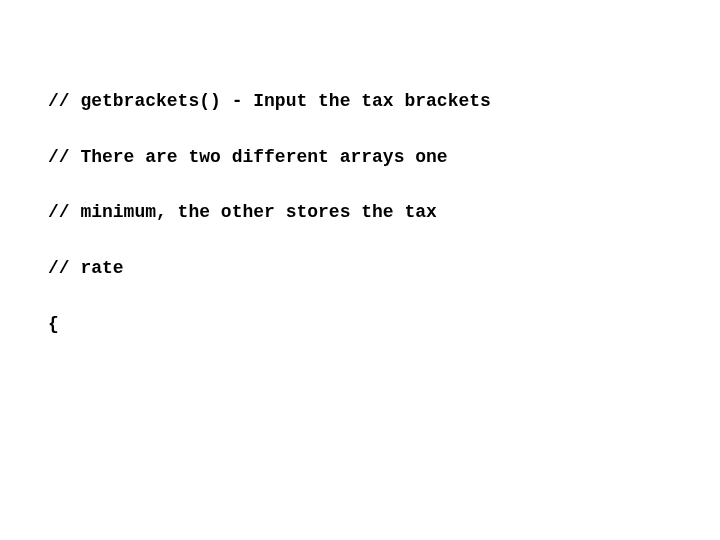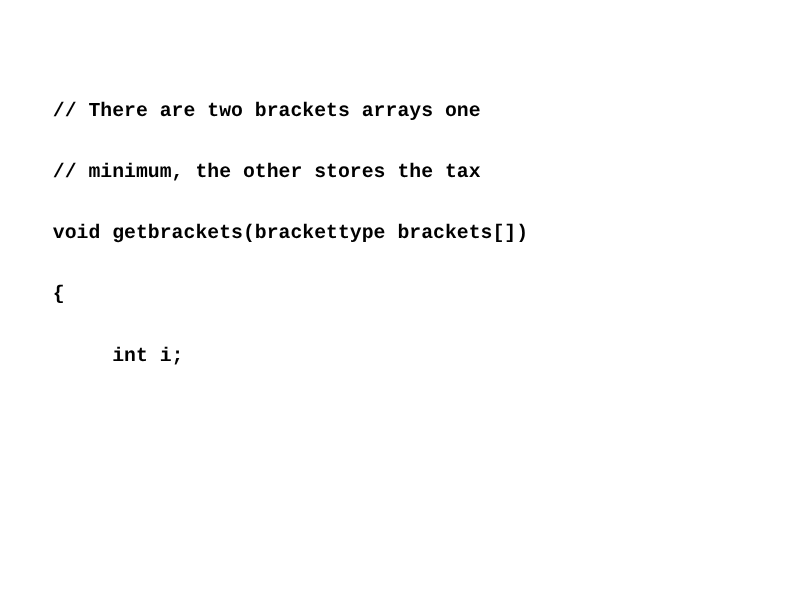--- a/index.html
+++ b/index.html
@@ -16,23 +16,23 @@
   .code-block {
     padding: 60px 48px;
     white-space: pre;
     line-height: 1.55;
   }
 </style>
 </head>
 <body>
 
 <div class="code-block">
-<div>// There are two brackets arrays one</div>
+<div>// getbrackets() - Input the tax brackets</div>
+<div>// There are two different arrays one</div>
 <div>// minimum, the other stores the tax</div>
-<div>void getbrackets(brackettype brackets[])</div>
+<div>// rate</div>
 <div>{</div>
-<div>     int i;</div>
 <div></div>
 
 
 
 
 </div>
 
 </body></html>

